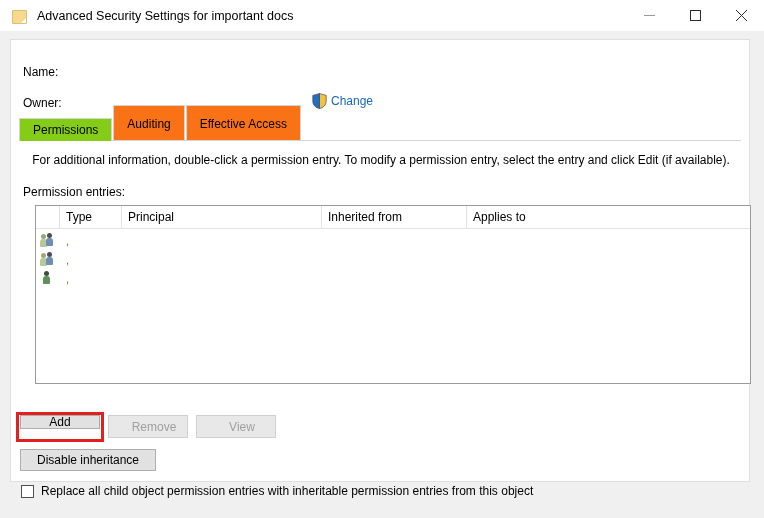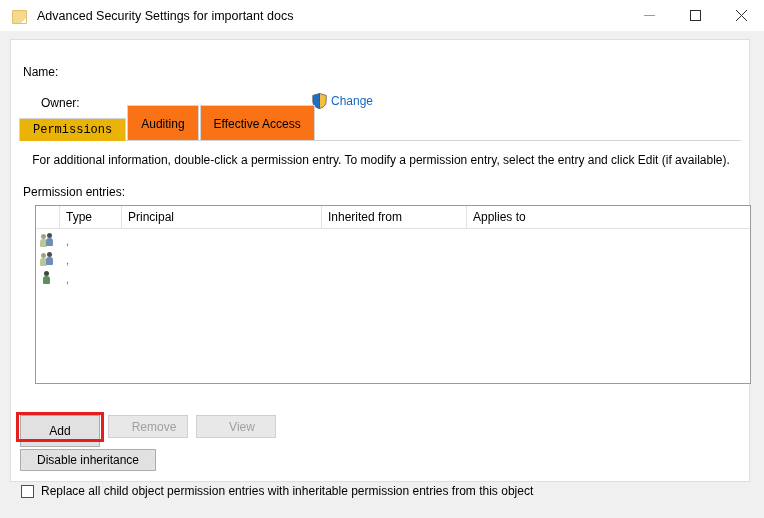--- a/index.html
+++ b/index.html
@@ -86,21 +86,21 @@
     box-sizing: border-box;
   }
 
   .field-row {
     position: absolute;
     left: 12px;
     font-size: 12px;
     color: #000000;
   }
   .field-name { top: 25px; }
-  .field-owner { top: 56px; margin-left: 18px; }
+  .field-owner { top: 56px; }
 
   .owner-value {
     position: absolute;
     left: 150px; top: 56px;
     font-size: 12px;
     color: #000;
   }
 
   .change-wrap {
     position: absolute;
@@ -137,26 +137,25 @@
     align-items: center;
     justify-content: center;
     font-size: 12px;
     color: #000;
     border: 1px solid #d4d4d4;
     border-bottom: none;
     background: #f97316;
     cursor: default;
   }
   .tab.active {
-    background: #eab308;
+    background: #84cc16;
     border-color: #d4d4d4;
     height: 23px;
     position: relative;
     z-index: 3;
-    font-family: Liberation Mono, monospace;
   }
   .tab-sep { width: 1px; }
 
   .tab-underline {
     position: absolute;
     left: 8px; top: 100px;
     width: 722px; height: 1px;
     background: #d4d4d4;
   }
 
@@ -262,21 +261,21 @@
     justify-content: center;
     cursor: default;
     position: absolute;
   }
   .btn.disabled {
     color: #a0a0a0;
     background: #e8e8e8;
     border-color: #cfcfcf;
     padding-left: 12px;
   }
-  .btn-add     { left: 20px;  top: 384px; width: 80px; height: 32px; }
+  .btn-add     { left: 20px;  top: 384px; width: 80px; height: 14px; }
   .btn-remove  { left: 108px; top: 384px; width: 80px; height: 23px; }
   .btn-view    { left: 196px; top: 384px; width: 80px; height: 23px; }
   .btn-disable { left: 20px;  top: 418px; width: 136px; height: 22px; }
 
   .add-highlight {
     position: absolute;
     left: 16px; top: 381px;
     width: 88px; height: 30px;
     border: 3px solid #e41f1f;
     box-sizing: border-box;

